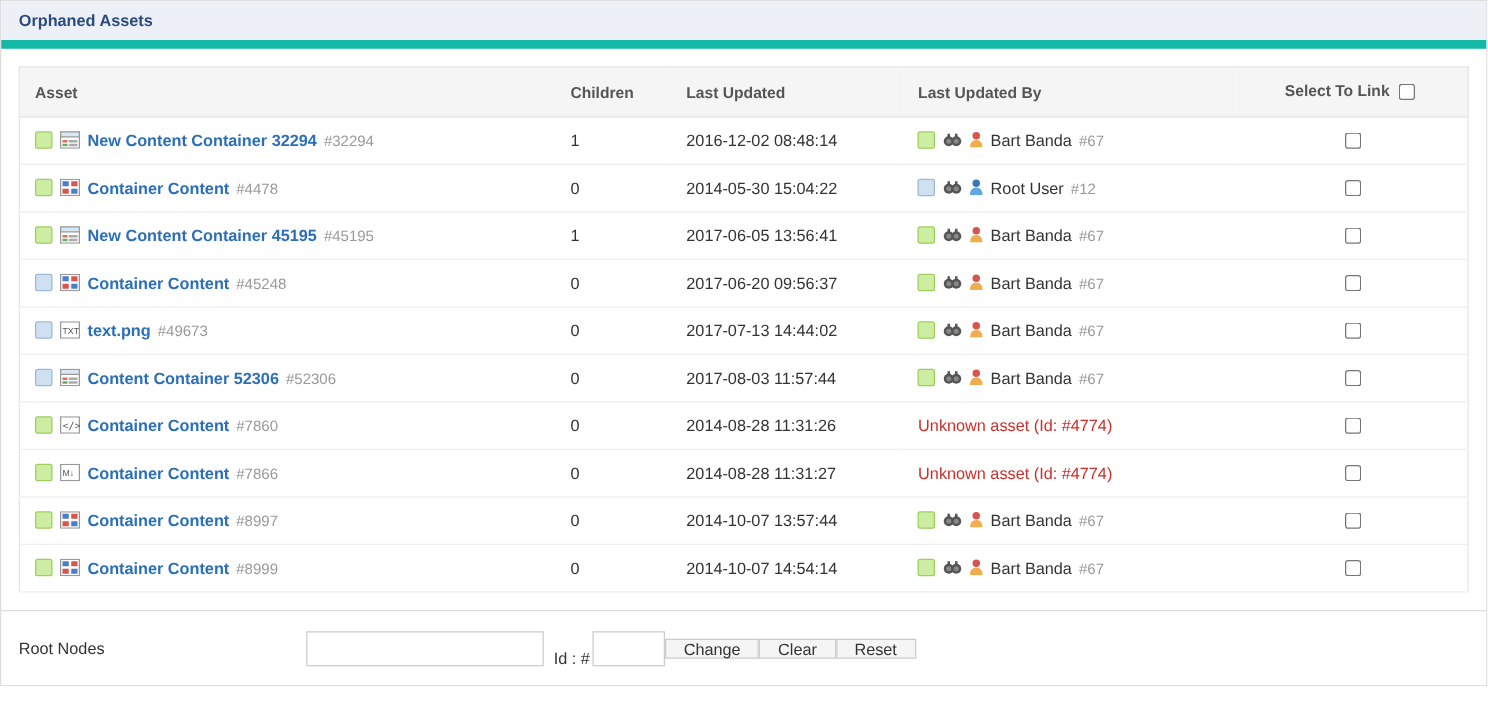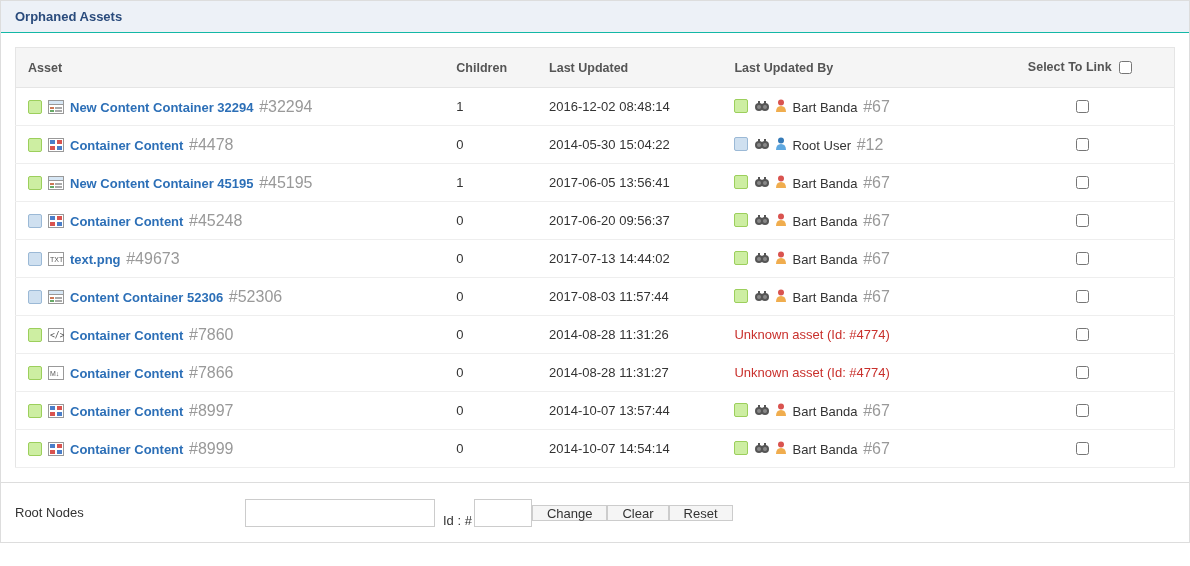--- a/index.html
+++ b/index.html
@@ -10,21 +10,21 @@
     color: #333;
     background: #fff;
     padding: 0;
   }
   .panel {
     border: 1px solid #ddd;
     margin: 0 0 0 0;
   }
   .panel-heading {
     background: #edf1f7;
-    border-bottom: 1px solid #14b8a6;
+    border-bottom: 7px solid #14b8a6;
     padding: 8px 14px;
     font-weight: bold;
     color: #2a4b7c;
   }
   .panel-body {
     padding: 14px;
   }
   table.assets {
     width: 100%;
     border-collapse: collapse;
@@ -43,21 +43,21 @@
   table.assets th.select-col { text-align: center; }
   table.assets td {
     padding: 9px 12px;
     border-bottom: 1px solid #eee;
     vertical-align: middle;
     font-size: 13px;
     color: #333;
   }
   table.assets td.select-col { text-align: center; }
   .asset-link { color: #2c6fb7; text-decoration: none; font-weight: bold; }
-  .asset-id { color: #999; font-size: 16px; margin-left: 2px; }
+  .asset-id { color: #999; font-size: 12px; margin-left: 2px; }
   .status-box {
     display: inline-block;
     width: 14px; height: 14px;
     border-radius: 2px;
     vertical-align: middle;
     margin-right: 6px;
     position: relative;
     top: -1px;
   }
   .status-green { background: #cdeea2; border: 1px solid #9ccf5c; }

